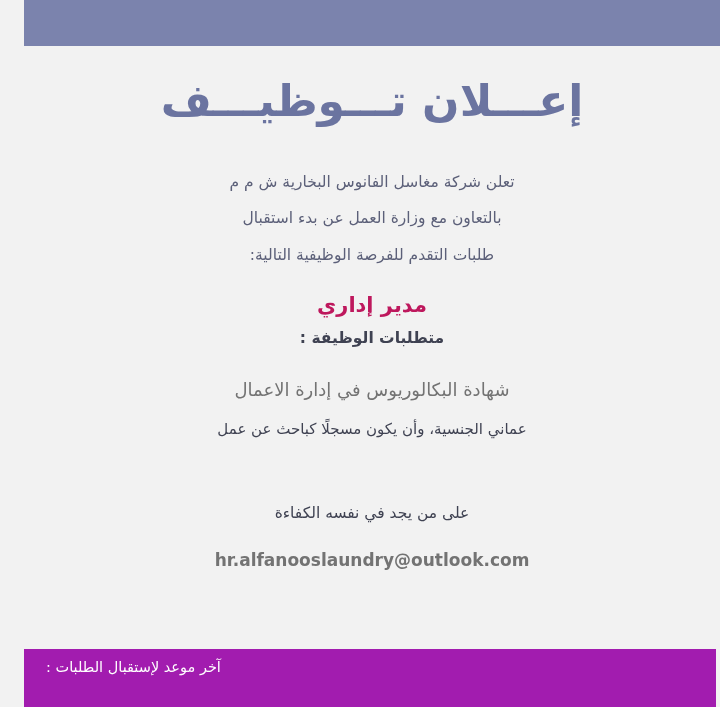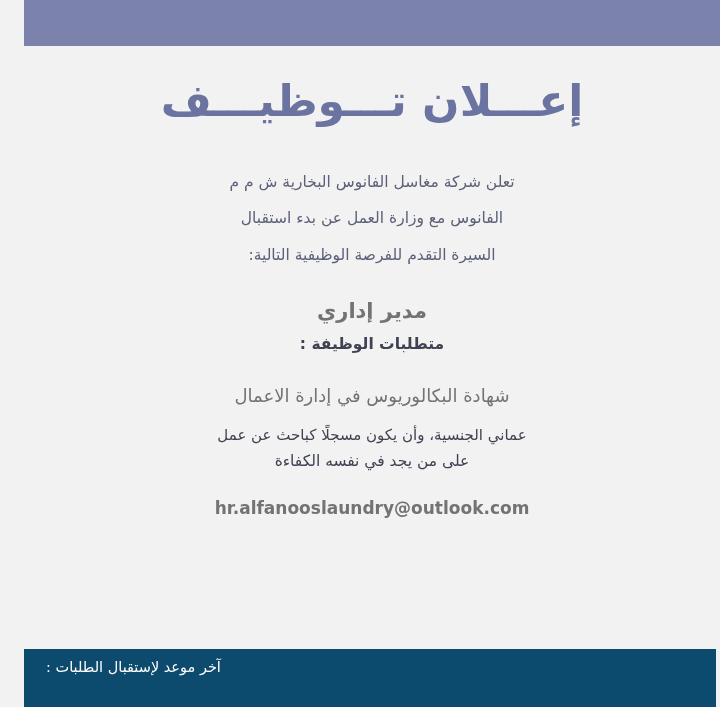--- a/index.html
+++ b/index.html
@@ -49,24 +49,24 @@
     color: #5c6079;
     font-size: 15.5px;
     line-height: 2.35;
     margin-top: 26px;
     direction: rtl;
   }
   .intro div {
     white-space: nowrap;
   }
   .job-title {
-    margin-top: 26px;
+    margin-top: 20px;
     font-size: 21px;
     font-weight: bold;
-    color: #737373;
+    color: #be185d;
     text-align: center;
     direction: rtl;
   }
   .req-heading {
     margin-top: 12px;
     font-size: 15.5px;
     font-weight: bold;
     color: #3f4252;
     text-align: center;
     direction: rtl;
@@ -79,41 +79,42 @@
     direction: rtl;
   }
   .req-line-2 {
     margin-top: 20px;
     font-size: 15px;
     color: #3f4252;
     text-align: center;
     direction: rtl;
   }
   .closing {
+    margin-top: 58px;
     text-align: right;
     color: #3f4252;
     font-size: 15.5px;
     line-height: 2.3;
     direction: rtl;
   }
   .email {
     margin-top: 18px;
     font-size: 17px;
     font-weight: bold;
     color: #737373;
     text-align: center;
     direction: ltr;
   }
   .footer-band {
     position: absolute;
     left: 0;
     right: 4px;
     bottom: 0;
     height: 58px;
-    background: #0c4a6e;
+    background: #a21caf;
     color: #ffffff;
     direction: rtl;
     text-align: left;
     padding: 6px 22px 6px 22px;
     box-sizing: border-box;
   }
   .footer-band div {
     font-size: 14.5px;
     line-height: 1.75;
     text-align: left;
@@ -126,22 +127,22 @@
 <div class="poster">
 
   <div class="top-band"></div>
 
   <div class="content">
 
     <h1 class="headline">إعـــلان تـــوظيـــف</h1>
 
     <div class="intro">
       <div>تعلن شركة مغاسل الفانوس البخارية ش م م</div>
-      <div>الفانوس مع وزارة العمل عن بدء استقبال</div>
-      <div>السيرة التقدم للفرصة الوظيفية التالية:</div>
+      <div>بالتعاون مع وزارة العمل عن بدء استقبال</div>
+      <div>طلبات التقدم للفرصة الوظيفية التالية:</div>
     </div>
 
     <div class="job-title">مدير إداري</div>
 
     <div class="req-heading">متطلبات الوظيفة :</div>
 
     <div class="req-line-1">شهادة البكالوريوس في إدارة الاعمال</div>
     <div class="req-line-2">عماني الجنسية، وأن يكون مسجلًا كباحث عن عمل</div>
 
     <div class="closing">

